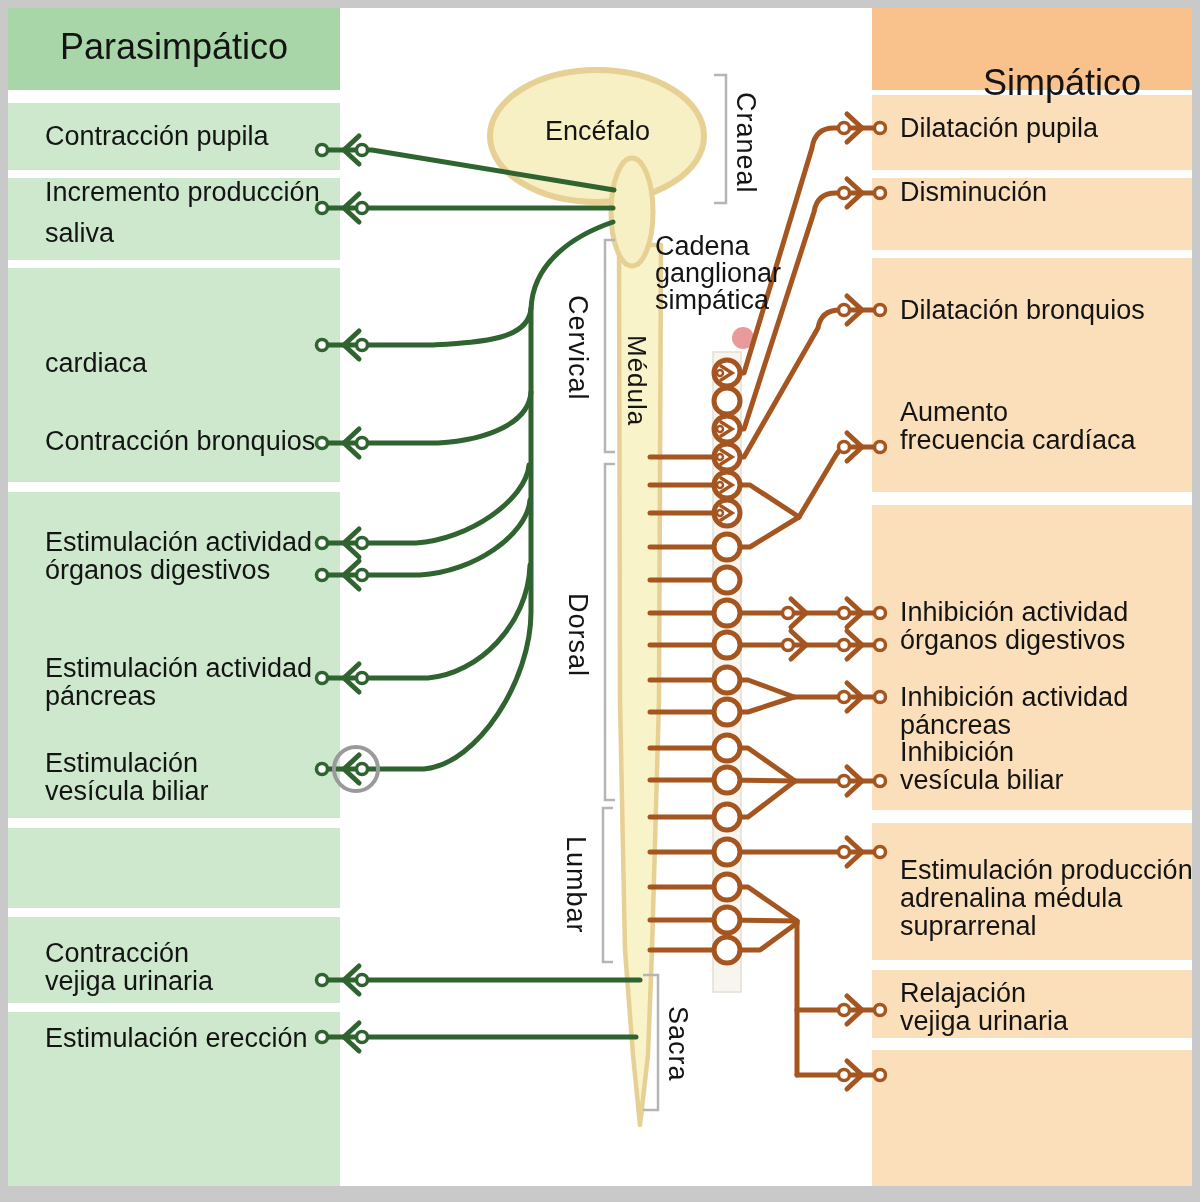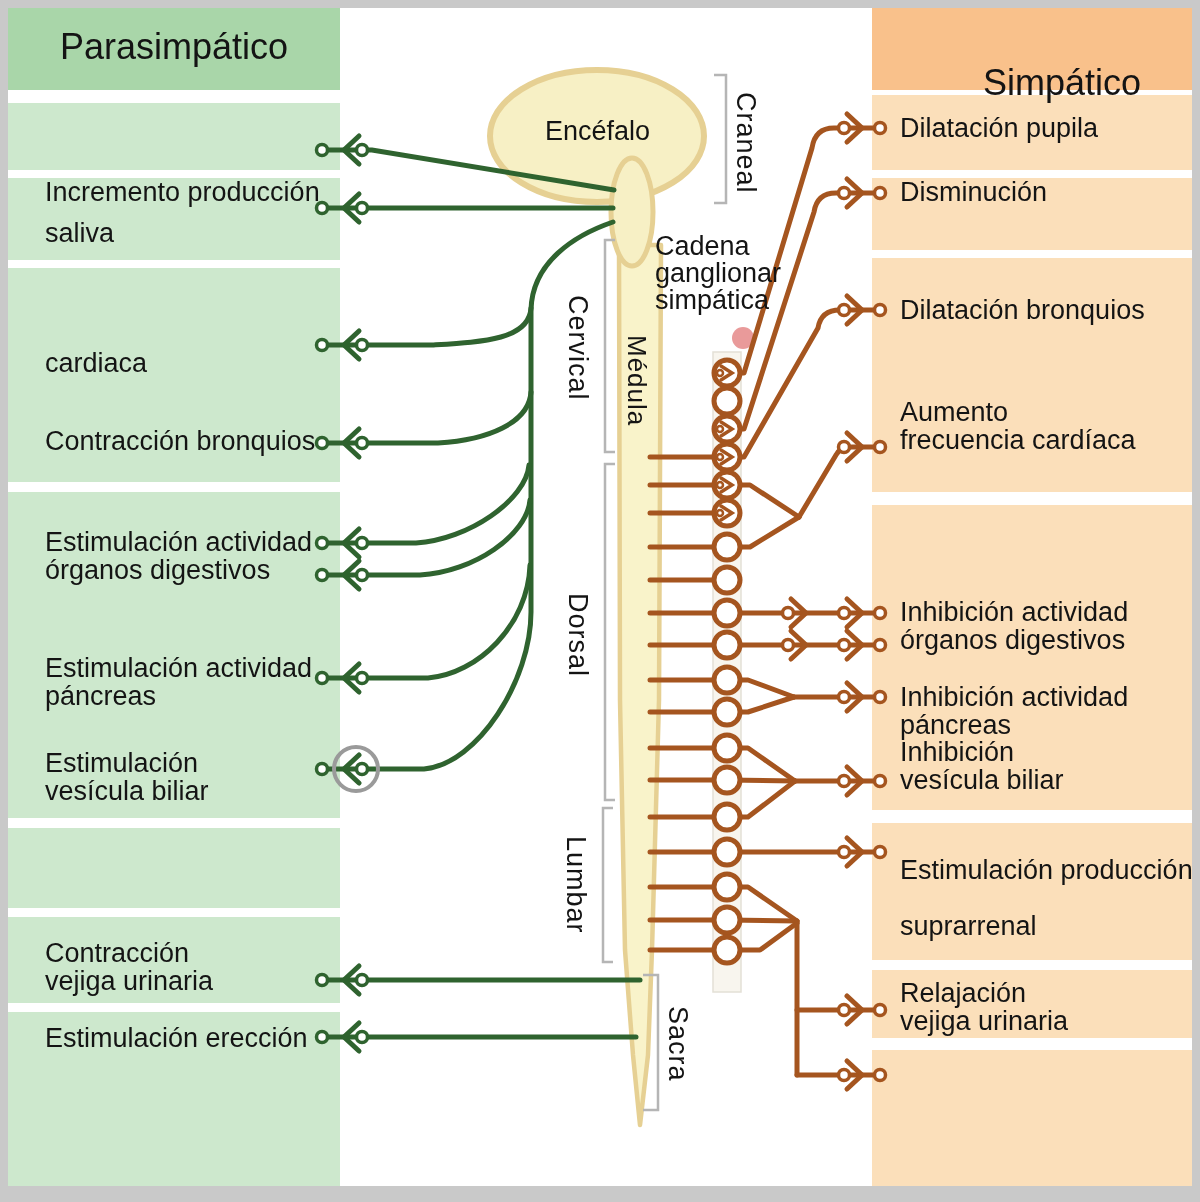--- a/index.html
+++ b/index.html
@@ -208,20 +208,21 @@
       <use href="#dot-r" x="880" y="781"></use>
       <use href="#dot-r" x="880" y="852"></use>
       <use href="#dot-r" x="880" y="1010"></use>
       <use href="#dot-r" x="880" y="1075"></use>
     </g>
   </svg>
 
   <div class="headtxt" style="left:8px;top:26px;width:332px;">Parasimpático</div>
   <div class="headtxt" style="left:872px;top:26px;width:380px;margin-top:36px;">Simpático</div>
 
+  <div class="lbl pl" style="top:122px;">Contracción pupila</div>
   <div class="lbl pl" style="top:178px;">Incremento producción</div>
   <div class="lbl pl" style="top:219px;">saliva</div>
   <div class="lbl pl" style="top:349px;">cardiaca</div>
   <div class="lbl pl" style="top:427px;">Contracción bronquios</div>
   <div class="lbl pl" style="top:528px;">Estimulación actividad</div>
   <div class="lbl pl" style="top:556px;">órganos digestivos</div>
   <div class="lbl pl" style="top:654px;">Estimulación actividad</div>
   <div class="lbl pl" style="top:682px;">páncreas</div>
   <div class="lbl pl" style="top:749px;">Estimulación</div>
   <div class="lbl pl" style="top:777px;">vesícula biliar</div>
@@ -234,20 +235,21 @@
   <div class="lbl sl" style="top:296px;">Dilatación bronquios</div>
   <div class="lbl sl" style="top:398px;">Aumento</div>
   <div class="lbl sl" style="top:426px;">frecuencia cardíaca</div>
   <div class="lbl sl" style="top:598px;">Inhibición actividad</div>
   <div class="lbl sl" style="top:626px;">órganos digestivos</div>
   <div class="lbl sl" style="top:683px;">Inhibición actividad</div>
   <div class="lbl sl" style="top:711px;">páncreas</div>
   <div class="lbl sl" style="top:738px;">Inhibición</div>
   <div class="lbl sl" style="top:766px;">vesícula biliar</div>
   <div class="lbl sl" style="top:856px;">Estimulación producción</div>
+  <div class="lbl sl" style="top:884px;">adrenalina médula</div>
   <div class="lbl sl" style="top:912px;">suprarrenal</div>
   <div class="lbl sl" style="top:979px;">Relajación</div>
   <div class="lbl sl" style="top:1007px;">vejiga urinaria</div>
 
   <div class="lbl" style="left:540px;top:117px;width:115px;text-align:center;">Encéfalo</div>
   <div class="lbl" style="left:655px;top:232px;">Cadena</div>
   <div class="lbl" style="left:655px;top:259px;">ganglionar</div>
   <div class="lbl" style="left:655px;top:286px;">simpática</div>
   <div class="vert" style="left:730px;top:78px;height:130px;">Craneal</div>
   <div class="vert" style="left:562px;top:240px;height:215px;">Cervical</div>

